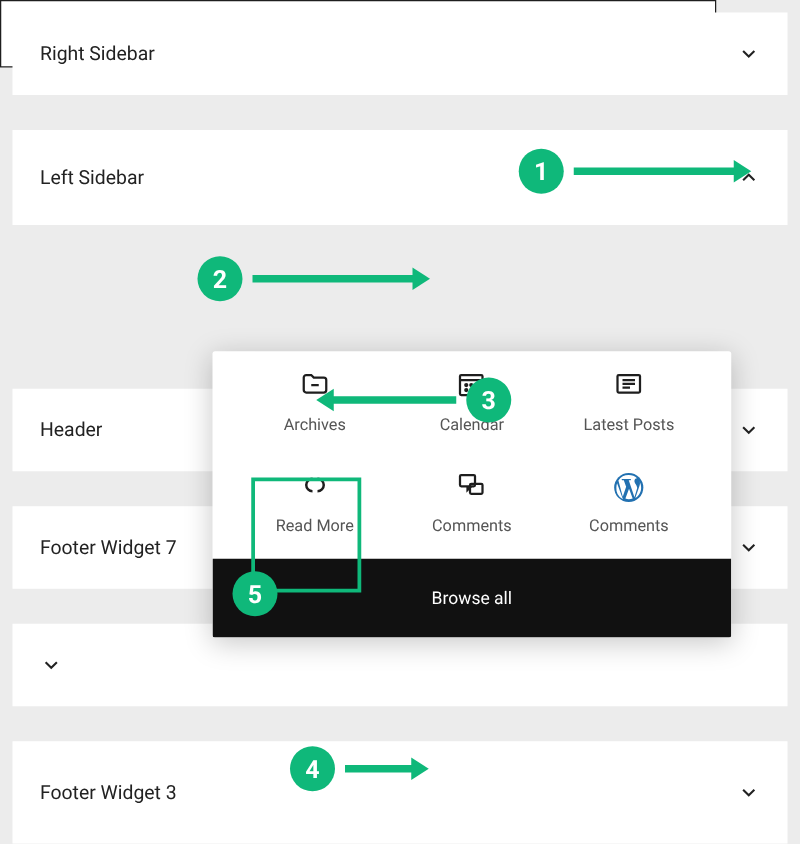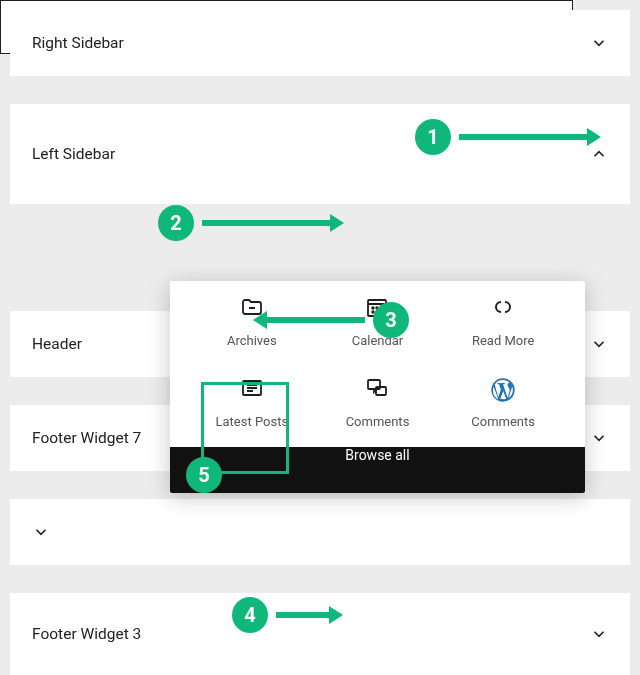--- a/index.html
+++ b/index.html
@@ -17,21 +17,21 @@
     justify-content: space-between;
     color: #222;
     font-size: 15.5px;
     gap: 29px;
   }
   .panel .title { font-weight: 400; }
   .chev { width: 18px; height: 18px; }
   .chev svg { width: 18px; height: 18px; display: block; }
 
   #p-right   { top: 10px;  height: 66px; }
-  #p-left    { top: 104px; height: 100px; justify-content: space-between; }
+  #p-left    { top: 104px; height: 76px; justify-content: space-between; }
   #p-add     { top: 197px; left: 34px; width: 573px; height: 54px; border: 1px solid #1e1e1e; display:flex; align-items:center; justify-content:center; background:#fff; }
   #p-add .plus svg { width: 22px; height: 22px; display:block; }
 
   #p-header  { top: 311px; height: 66px; }
   #p-fw1     { top: 405px; height: 66px; }
   #p-fw2     { top: 499px; height: 66px; }
   #p-fw3     { top: 593px; height: 82px; }
 
   
   .popover {
@@ -79,22 +79,23 @@
     font-size: 13px;
     cursor: pointer;
   }
   .block .bicon { width: 28px; height: 24px; color:#1e1e1e; }
   .block .bicon svg { width: 100%; height: 100%; display:block; }
   .block .wp svg { width: 28px; height: 28px; }
 
   .browse {
     background: #111;
     color: #fff;
-    height: 46px;
-    display: flex;
+    height: 63px;
+    display: flex;
+    align-items: center;
     justify-content: center;
     font-size: 14px;
     cursor: pointer;
   }
 
   
   .callout {
     position: absolute;
     display: flex;
     align-items: center;
@@ -218,40 +219,40 @@
             <circle cx="12" cy="13" r="0.8" fill="#1e1e1e"></circle>
             <circle cx="16" cy="13" r="0.8" fill="#1e1e1e"></circle>
             <circle cx="8" cy="17" r="0.8" fill="#1e1e1e"></circle>
             <circle cx="12" cy="17" r="0.8" fill="#1e1e1e"></circle>
           </svg>
       </span>
       <span>Calendar</span>
     </div>
     <div class="block">
       <span class="bicon">
-        <svg viewBox="0 0 24 24" fill="none" stroke="#1e1e1e" stroke-width="2">
-            <path d="M10 7a5 5 0 1 0 0 10"></path>
-            <path d="M14 17a5 5 0 1 0 0-10"></path>
-          </svg>
-      </span>
-      <span>Read More</span>
-    </div>
-    <div class="block">
-      <span class="bicon">
         <svg viewBox="0 0 24 24" fill="none" stroke="#1e1e1e" stroke-width="1.8">
             <rect x="3" y="5" width="18" height="14" rx="1"></rect>
             <line x1="7" y1="9" x2="17" y2="9"></line>
             <line x1="7" y1="12" x2="17" y2="12"></line>
             <line x1="7" y1="15" x2="13" y2="15"></line>
           </svg>
       </span>
       <span>Latest Posts</span>
     </div>
     <div class="block">
       <span class="bicon">
+        <svg viewBox="0 0 24 24" fill="none" stroke="#1e1e1e" stroke-width="2">
+            <path d="M10 7a5 5 0 1 0 0 10"></path>
+            <path d="M14 17a5 5 0 1 0 0-10"></path>
+          </svg>
+      </span>
+      <span>Read More</span>
+    </div>
+    <div class="block">
+      <span class="bicon">
         <svg viewBox="0 0 24 24" fill="none" stroke="#1e1e1e" stroke-width="1.8">
             <rect x="3" y="4" width="12" height="9" rx="1"></rect>
             <path d="M9 13v3l3-3"></path>
             <rect x="11" y="11" width="10" height="8" rx="1"></rect>
           </svg>
       </span>
       <span>Comments</span>
     </div>
     <div class="block">
       <span class="bicon wp">

